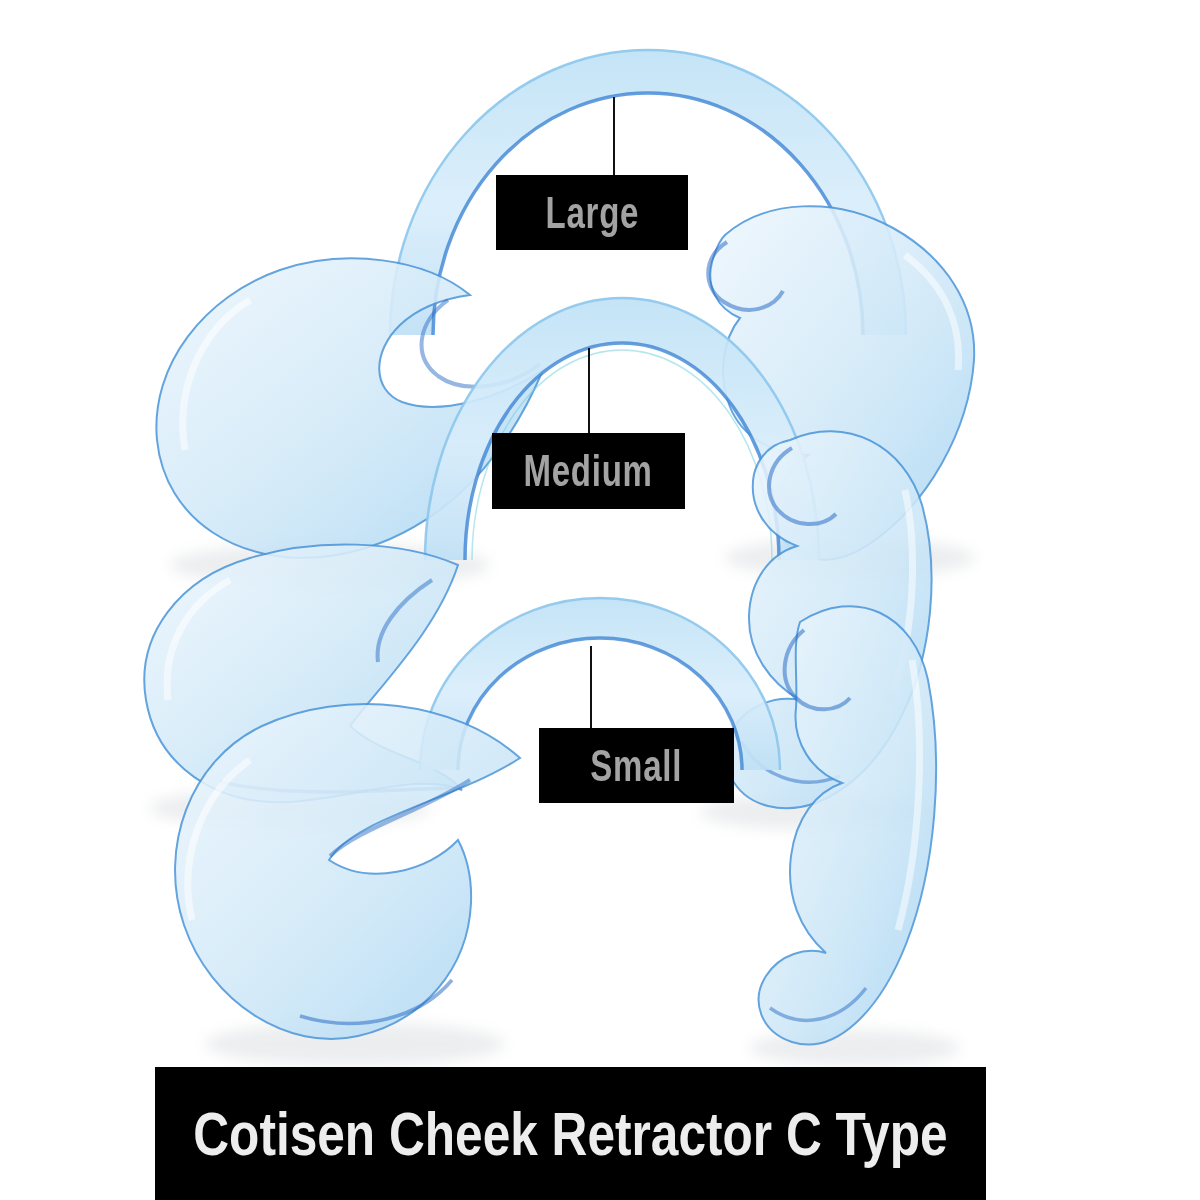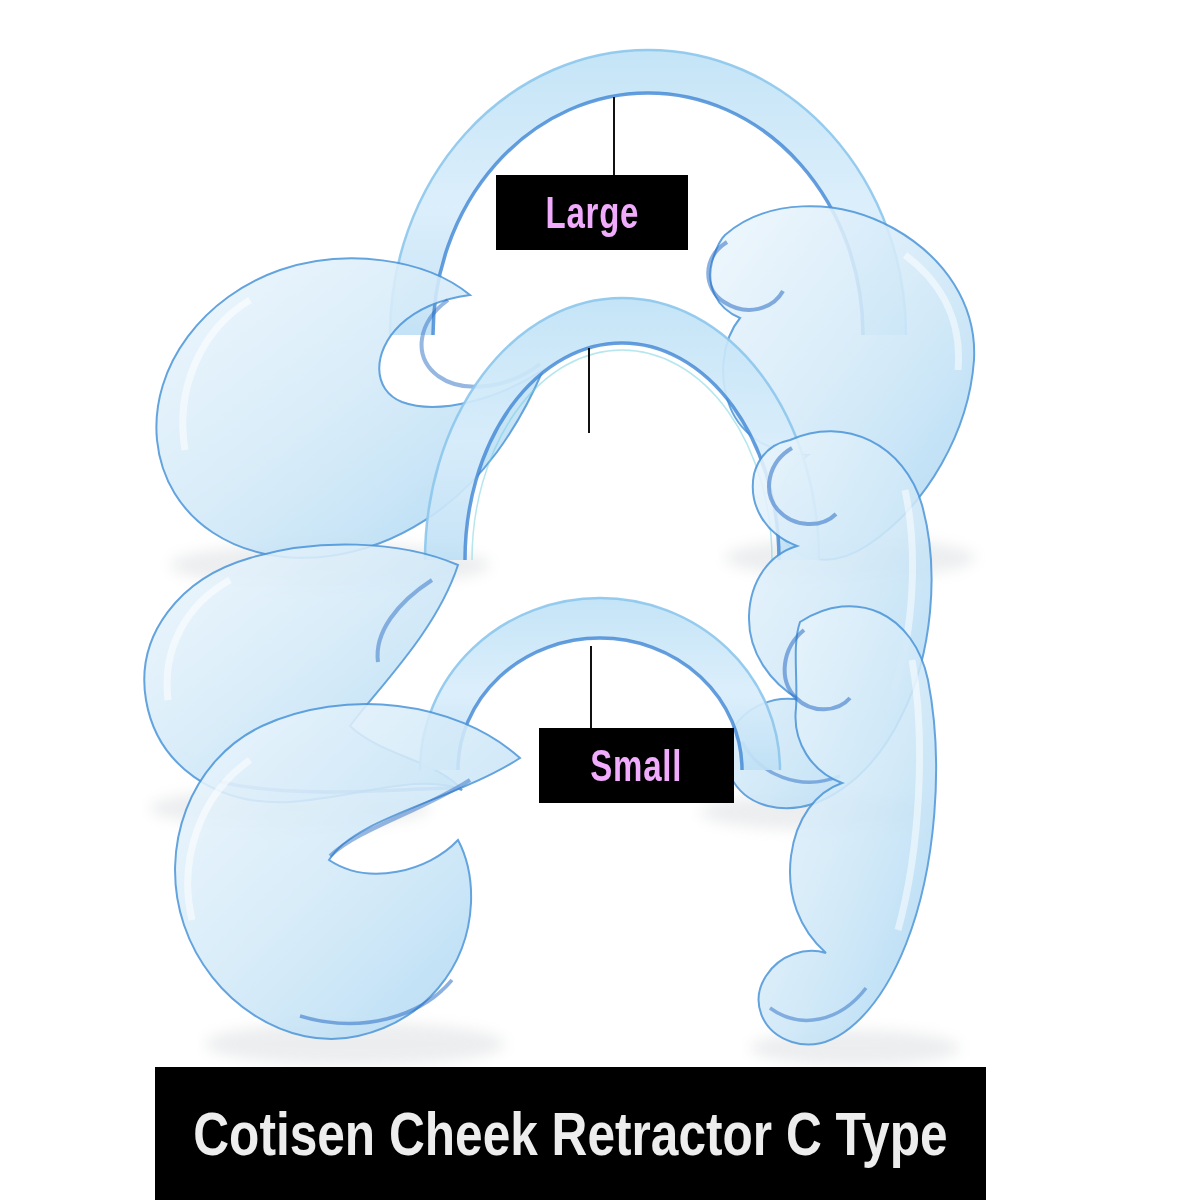--- a/index.html
+++ b/index.html
@@ -3,21 +3,21 @@
 <meta charset="utf-8">
 <style>
   html,body{margin:0;padding:0;background:#ffffff;}
   .stage{
     position:relative;width:1200px;height:1200px;background:#ffffff;overflow:hidden;
     font-family:"Liberation Sans",sans-serif;
   }
   .photo-svg{position:absolute;left:0;top:0;width:1200px;height:1200px;}
   .pointer-line{position:absolute;width:2px;background:#111111;}
   .size-label{
-    position:absolute;background:#000000;color:#f0abfc;
+    position:absolute;background:#000000;color:#a3a3a3;
     display:flex;align-items:center;justify-content:center;
     font-weight:bold;font-size:44px;line-height:1;
   }
   .size-label .condense{display:inline-block;transform:scaleX(0.75);letter-spacing:1px;}
   .banner{
     position:absolute;left:155px;top:1067px;width:831px;height:133px;background:#000000;
     display:flex;align-items:center;justify-content:center;
   }
   .banner-text{
     color:#ededed;font-weight:bold;font-size:62px;line-height:1;white-space:nowrap;
@@ -123,20 +123,23 @@
     </g>
   </svg>
 
   <div class="pointer-line line-large"></div>
   <div class="pointer-line line-medium"></div>
   <div class="pointer-line line-small"></div>
 
   <div class="size-label lbl-large">
     <span class="condense">Large</span>
   </div>
+  <div class="size-label lbl-medium">
+    <span class="condense">Medium</span>
+  </div>
   <div class="size-label lbl-small">
     <span class="condense">Small</span>
   </div>
 
   <div class="banner">
     <span class="banner-text">Cotisen Cheek Retractor C Type</span>
   </div>
 
 </div>
 

